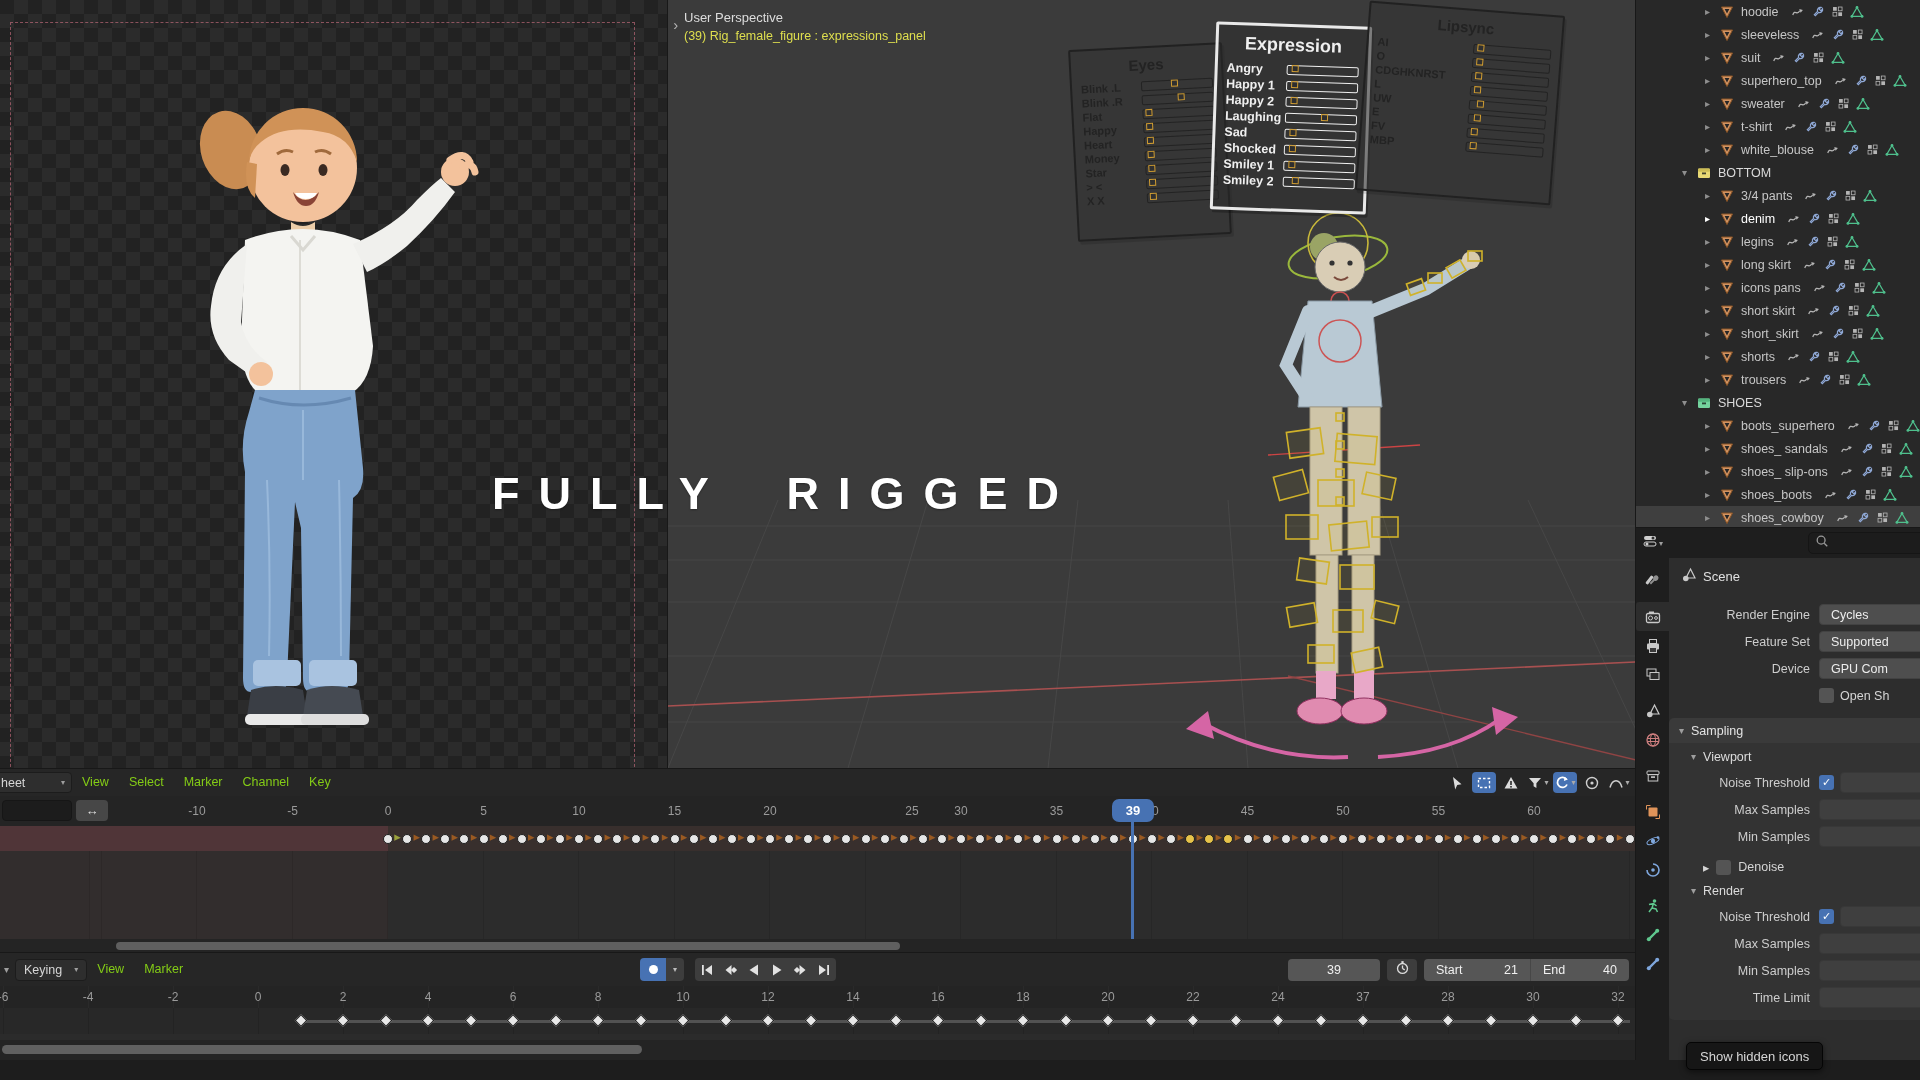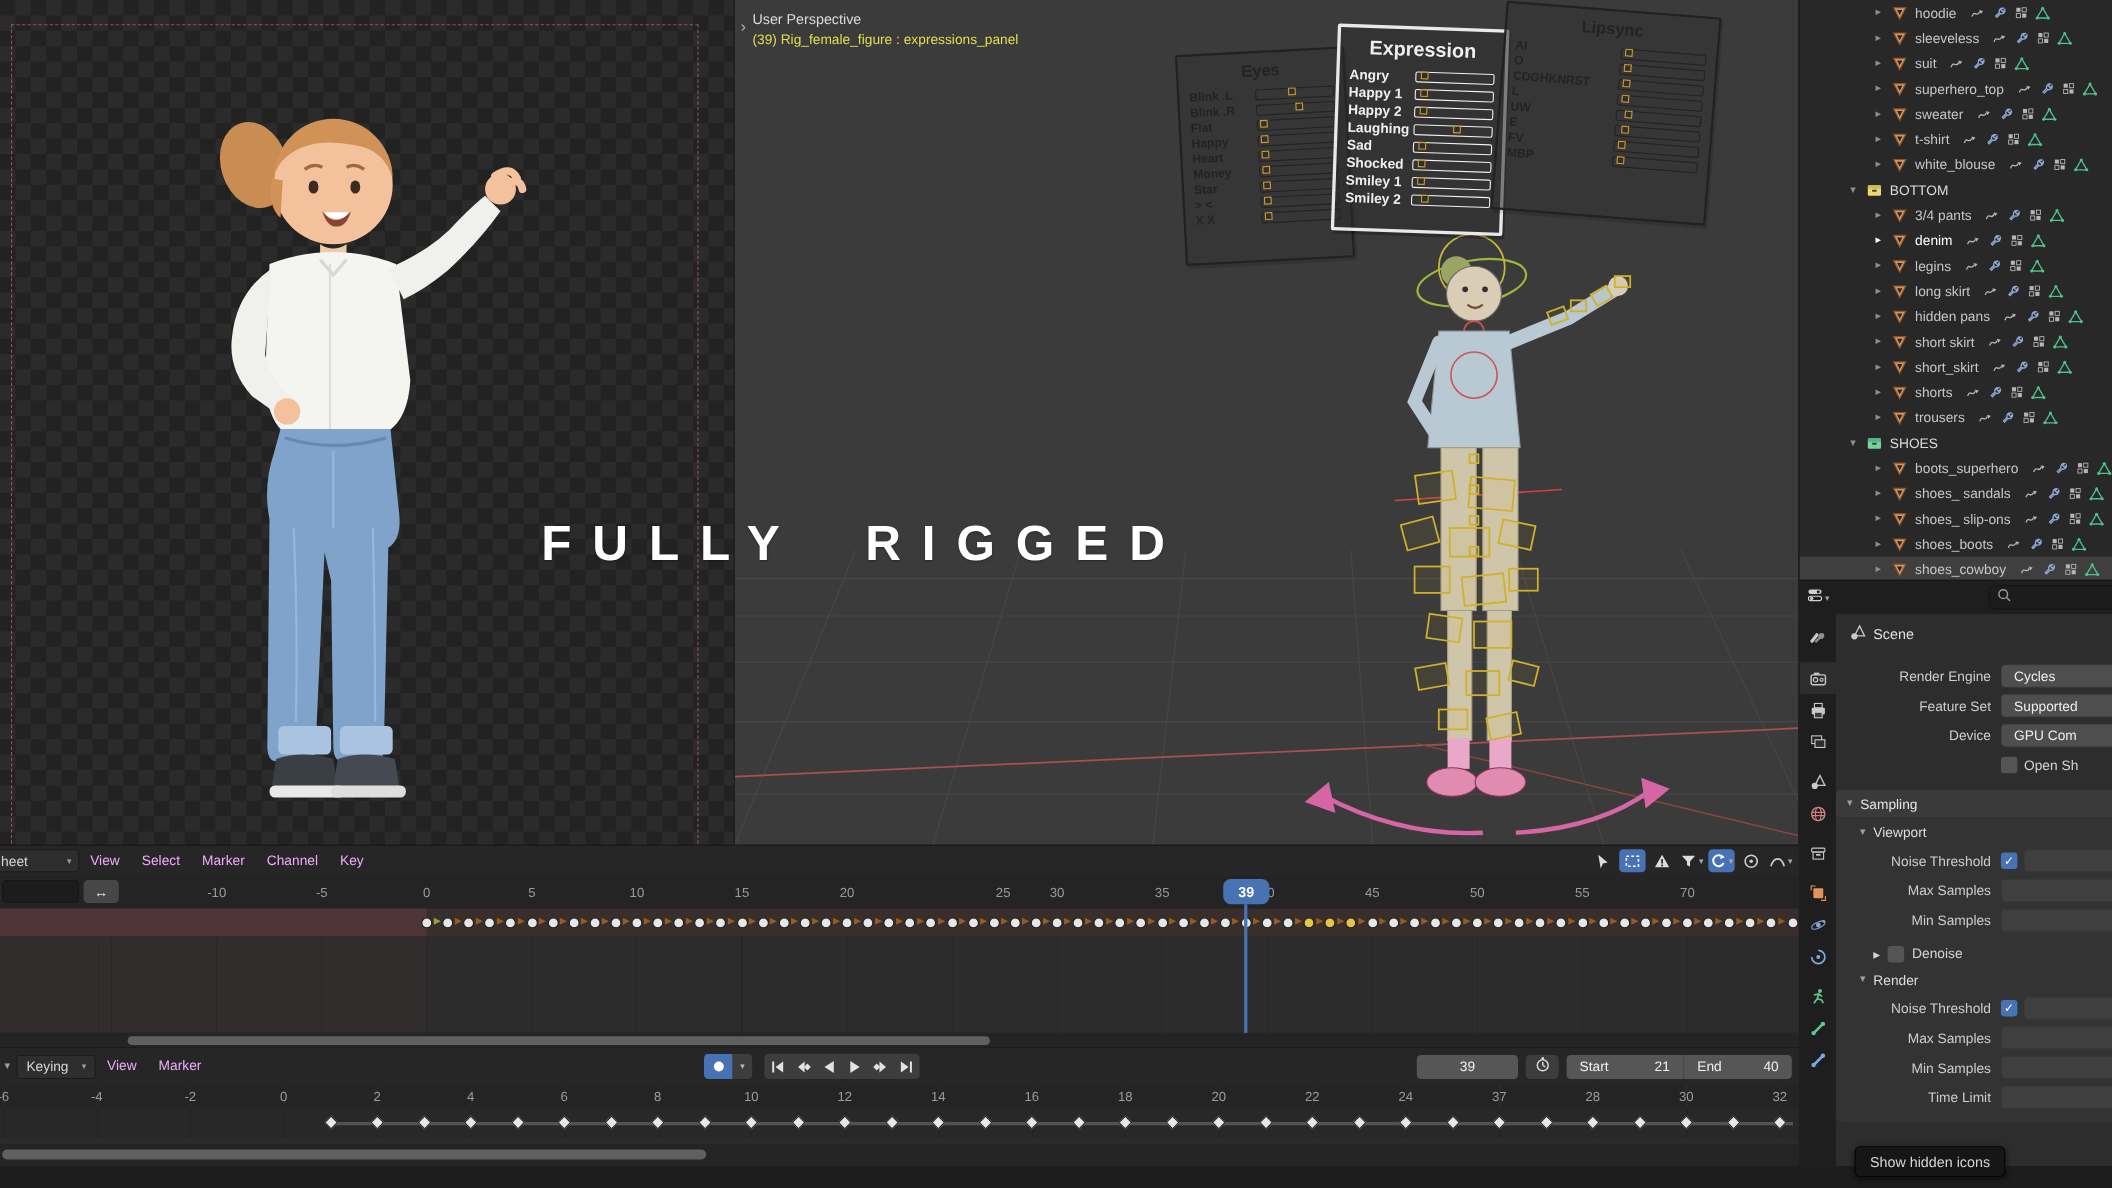--- a/index.html
+++ b/index.html
@@ -99,21 +99,21 @@
     font-size:12.5px; color:#d5d5d5; margin-top:6px; }
 
   
   #dope-sheet { left:0; top:768px; width:1635px; height:184px; background:#2c2c2c;
     border-top:1px solid #181818; }
   .ed-header { position:absolute; left:0; top:0; width:100%; height:27px; background:#262626;
     display:flex; align-items:center; }
   .editor-drop { height:21px; background:#2e2e2e; border:1px solid #1c1c1c; border-radius:4px;
     display:flex; align-items:center; color:#d6d6d6; font-size:12.5px; padding:0 6px;
     gap:10px; }
-  .menu-item { padding:0 10px; font-size:12.5px; color:#f0abfc; line-height:27px; }
+  .menu-item { padding:0 10px; font-size:12.5px; color:#84cc16; line-height:27px; }
   #ds-hdr-icons { margin-left:auto; display:flex; align-items:center; gap:3px; padding-right:4px; }
   .hbtn { height:21px; min-width:24px; border-radius:4px; display:flex; align-items:center;
     justify-content:center; background:transparent; }
   .hbtn.on { background:#4772b3; }
   .hbtn .chev2 { font-size:8px; color:#aaa; margin-left:1px; }
   #ds-ruler { position:absolute; left:0; top:27px; width:100%; height:30px; background:#242424; }
   .ruler-num { position:absolute; top:50%; transform:translate(-50%,-50%); font-size:12px;
     color:#9b9b9b; }
   #ds-filter { position:absolute; left:2px; top:4px; width:70px; height:21px; background:#1c1c1c;
     border:1px solid #161616; border-radius:4px; }
@@ -916,21 +916,21 @@
         </div>
       </div>
       <div class="ol-row">
         <span class="ol-arrow">▸</span>
         <span class="ol-icon" style="display: flex;">
           <svg width="16" height="16" viewBox="0 0 16 16">
             <path d="M2.5 3h11L8 13.5z" fill="#d29361" stroke="#8a5426"></path>
             <path d="M5.6 5h4.8L8 9.6z" fill="#262626"></path>
           </svg>
         </span>
-        <span class="ol-label">hidden pans</span>
+        <span class="ol-label">icons pans</span>
         <div class="ol-trail">
           <span style="display: flex;">
             <svg width="14" height="14" viewBox="0 0 16 16">
               <path d="M2 11.5C4.5 4 7 13 10 6.5" fill="none" stroke="#b5b5b5" stroke-width="1.4"></path>
               <path d="M9.4 4.6l4.2 1-2.6 3.2z" fill="#b5b5b5"></path>
             </svg>
           </span>
           <span style="display: flex;">
             <svg width="14" height="14" viewBox="0 0 16 16">
               <path d="M13.2 4.4a3.4 3.4 0 0 1-4.5 4L5 12.2 3.8 11l3.7-3.7a3.4 3.4 0 0 1 4-4.5L9 4.3l2.4 2.4z" fill="none" stroke="#8fa8d6" stroke-width="1.4"></path>
@@ -1622,21 +1622,21 @@
         <div class="ruler-num" style="left: 579px;">10</div>
         <div class="ruler-num" style="left: 674.5px;">15</div>
         <div class="ruler-num" style="left: 770px;">20</div>
         <div class="ruler-num" style="left: 912px;">25</div>
         <div class="ruler-num" style="left: 961px;">30</div>
         <div class="ruler-num" style="left: 1056.5px;">35</div>
         <div class="ruler-num" style="left: 1152px;">40</div>
         <div class="ruler-num" style="left: 1247.5px;">45</div>
         <div class="ruler-num" style="left: 1343px;">50</div>
         <div class="ruler-num" style="left: 1438.5px;">55</div>
-        <div class="ruler-num" style="left: 1534px;">70</div>
+        <div class="ruler-num" style="left: 1534px;">60</div>
       </div>
     <div id="ds-keyband">
       <div class="pre-range"></div>
     <div class="kcon grn" style="left: 397.55px;">▸</div>
         <div class="kdot" style="left: 388px;"></div>
         <div class="kcon" style="left: 416.65px;">▸</div>
         <div class="kdot" style="left: 407.1px;"></div>
         <div class="kcon" style="left: 435.75px;">▸</div>
         <div class="kdot" style="left: 426.2px;"></div>
         <div class="kcon" style="left: 454.85px;">▸</div>

